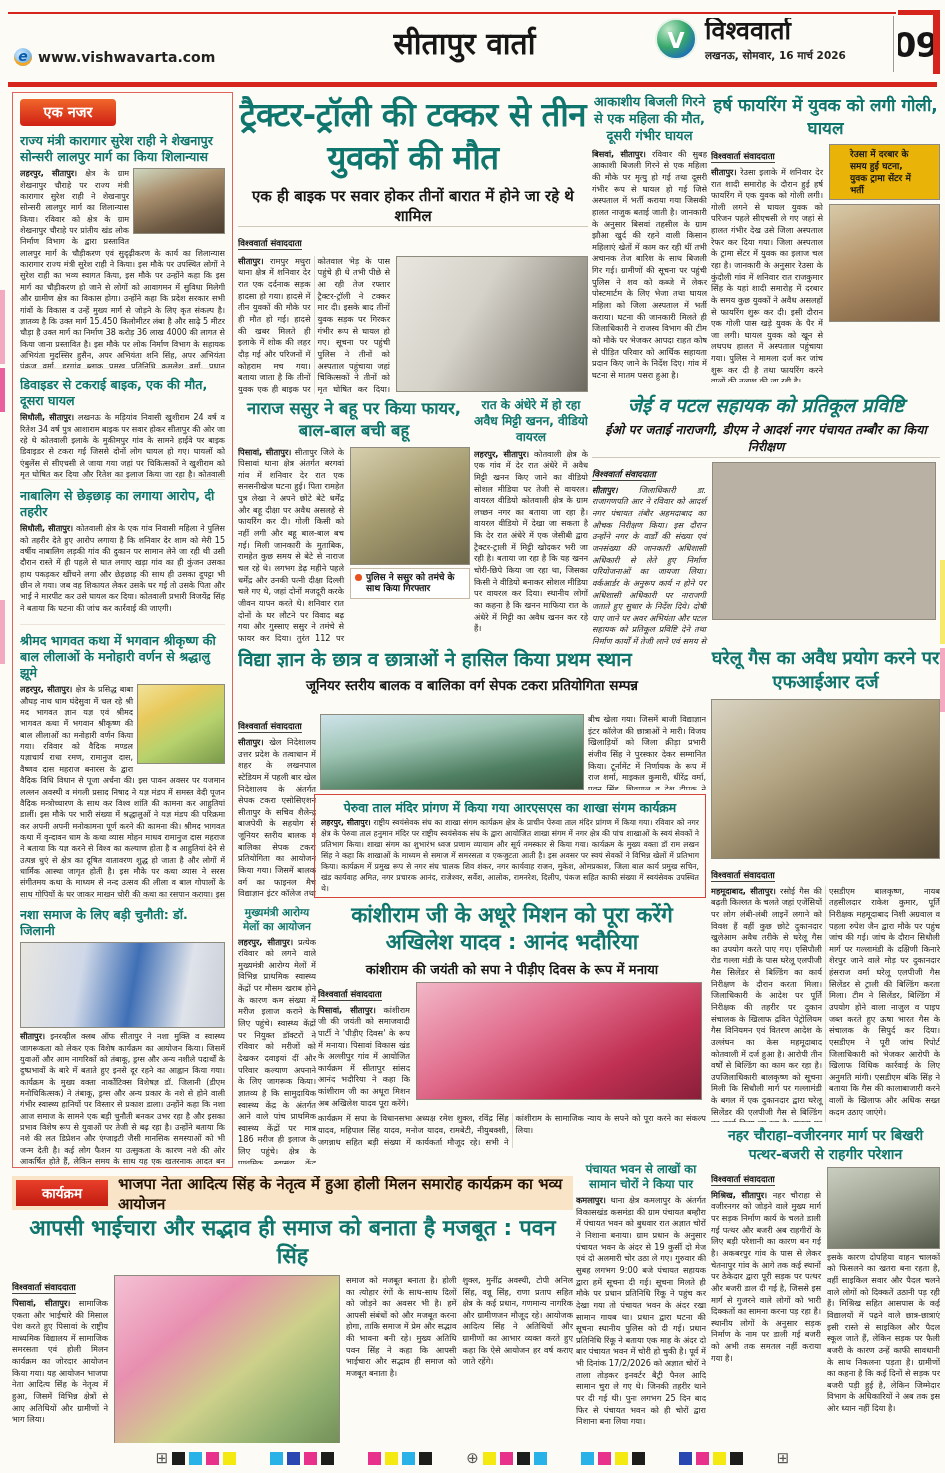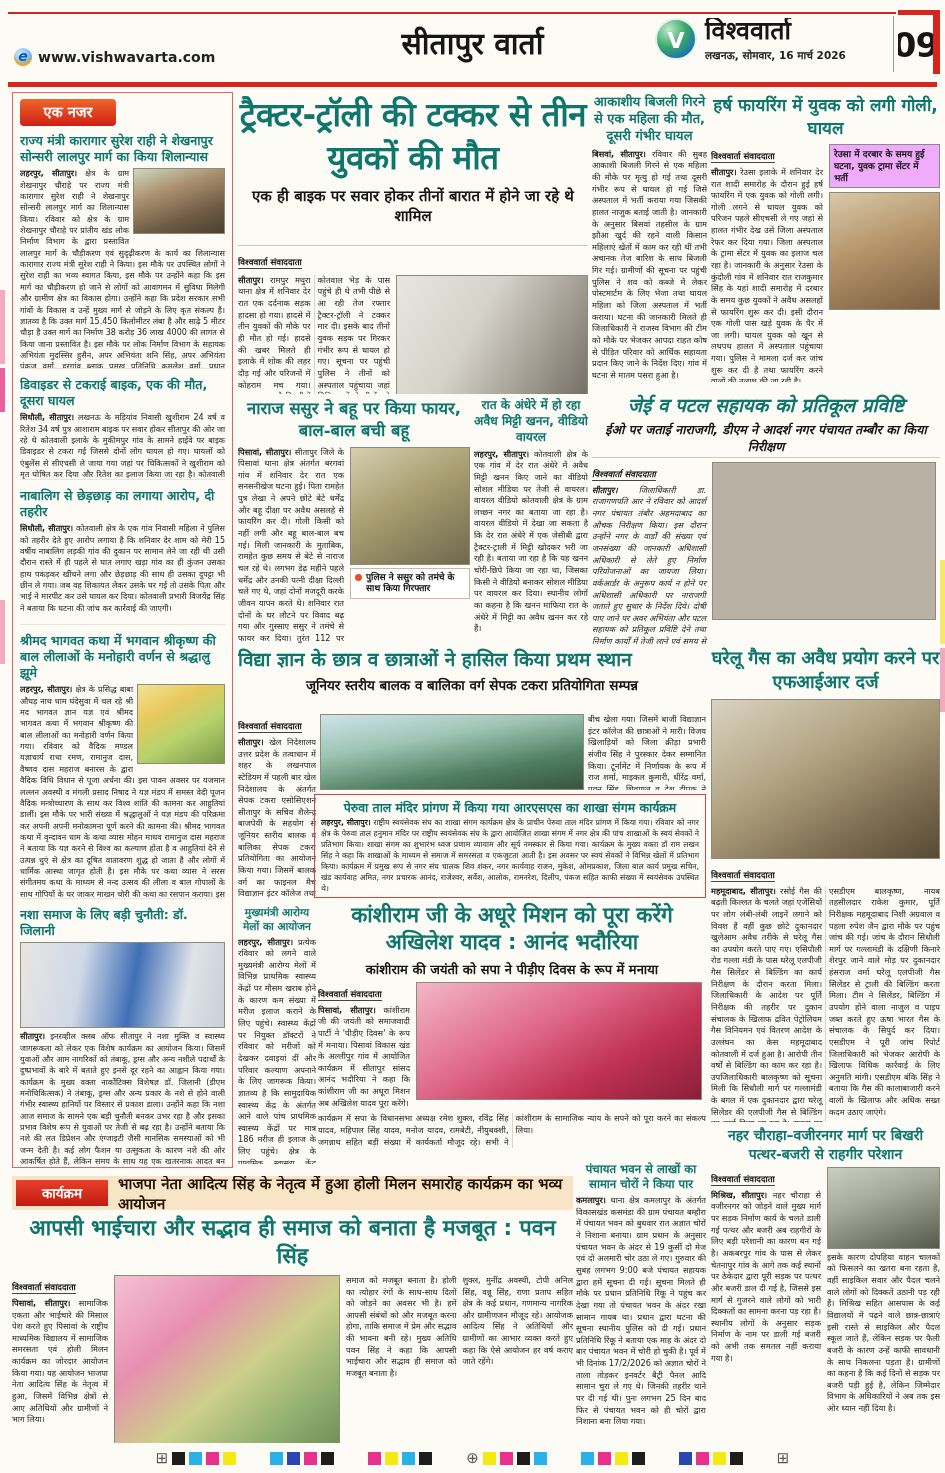--- a/index.html
+++ b/index.html
@@ -11,21 +11,21 @@
   #page{position:relative; width:945px; height:1473px; background:var(--paper); margin:0 auto; overflow:hidden;}
   .abs{position:absolute; overflow:hidden;}
 
   
   #top-rule{left:8px; top:12px; width:888px; height:2px; background:var(--red);}
   #url-row{left:14px; top:44px; width:260px; height:26px; display:flex; align-items:center; gap:6px;}
   .e-icon{width:18px; height:18px; border-radius:50%; background:radial-gradient(circle at 35% 35%,#cfe9ff,#7db9e8 60%,#2f7fc1);
     color:#0b5bab; font-weight:bold; font-size:14px; line-height:17px; text-align:center; font-style:italic;
     box-shadow:inset 0 -3px 0 #f5a623;}
   #site-url{font-size:14px; font-weight:bold; color:#222;}
-  #paper-section-title{left:300px; top:22px; width:345px; height:46px; font-size:30px; font-weight:bold; text-align:center;}
+  #paper-section-title{left:292px; top:22px; width:345px; height:46px; font-size:30px; font-weight:bold; text-align:center;}
   #logo-block{left:655px; top:18px; width:230px; height:58px; display:flex; align-items:flex-start; gap:8px;}
   .v-logo{width:42px; height:42px; border-radius:50%; background:radial-gradient(circle at 30% 25%,#bfe8c9,#39a96b 45%,#1c6fb5 80%,#123f77);
     color:#fff; font-weight:bold; font-size:22px; text-align:center; line-height:42px; flex:0 0 auto; border:2px solid #e7f2ea;}
   .brand-col{display:flex; flex-direction:column;}
   #brand-name{font-size:25px; font-weight:bold; line-height:1.05;}
   #edition-line{font-size:10.5px; font-weight:bold; margin-top:4px; color:#222;}
   #head-divider{left:893px; top:16px; width:1px; height:56px; background:#9a9a9a;}
   #pagenum-box{left:898px; top:10px; width:42px; height:64px; border-top:5px solid var(--red); border-right:7px solid var(--red);
     display:flex; align-items:center; justify-content:center;}
   #pagenum{font-size:34px; font-weight:bold; letter-spacing:-1px;}
@@ -62,29 +62,29 @@
   .sb-art{overflow:hidden; margin-bottom:8px; border-bottom:1px solid #eee3d8;}
   .sb-art h3{font-size:12.6px; line-height:1.28; margin-bottom:3px;}
   #sb1{height:236px;} #sb2{height:103px;} #sb3{height:137px;} #sb4{height:266px;} #sb5{height:263px; border-bottom:none;}
   .sb-ph-r{float:right; width:92px; height:66px; margin:0 0 3px 4px;}
   .sb-ph-r2{float:right; width:88px; height:80px; margin:0 0 3px 4px;}
   .sb-ph-full{width:100%; height:86px; margin-bottom:3px;}
 
   
   #a-main{left:238px; top:94px; width:350px; height:300px;}
   #a-main h2{font-size:33px; line-height:1.3; letter-spacing:-.5px; text-align:center;}
-  #a-main .sub{font-size:15px; font-weight:bold; text-align:center; margin:5px 0 4px; border-bottom:1px solid #cfc9bb; padding-bottom:20px;}
+  #a-main .sub{font-size:15px; font-weight:bold; text-align:center; margin:5px 0 4px; border-bottom:1px solid #cfc9bb; padding-bottom:1px;}
   .ph-main{width:192px; height:136px; flex:0 0 auto;}
 
   #a-lightning{left:592px; top:94px; width:115px; height:296px;}
   #a-lightning h3{font-size:13px; line-height:1.3; text-align:center; margin-bottom:4px;}
 
   #a-firing{left:711px; top:94px; width:229px; height:288px;}
   #a-firing h2{font-size:17px; line-height:1.35; text-align:center; margin-bottom:4px;}
-  .hlbox{border:1px solid #8a8a8a; background:#f0abfc; font-size:9px; font-weight:bold; line-height:1.35; padding:3px 4px; margin-bottom:4px;}
+  .hlbox{border:1px solid #8a8a8a; background:#eab308; font-size:9px; font-weight:bold; line-height:1.35; padding:3px 20px; margin-bottom:4px;}
   .ph-firing{width:100%; height:118px; margin-bottom:3px;}
 
   #a-sasur{left:238px; top:398px; width:232px; height:246px;}
   #a-sasur h2{font-size:16.5px; line-height:1.35; text-align:center; margin-bottom:4px;}
   .ph-sasur{width:100%; height:118px;}
   .capbox{border:1px solid #c7b9a5; background:#fff; display:flex; gap:4px; align-items:flex-start; padding:3px 4px; margin-top:3px;}
   .bullet{width:7px; height:7px; border-radius:50%; background:#e8501e; flex:0 0 auto; margin-top:2px;}
   .capbox span{font-size:9px; font-weight:bold; line-height:1.3;}
 
   #a-mining{left:474px; top:398px; width:114px; height:246px;}

